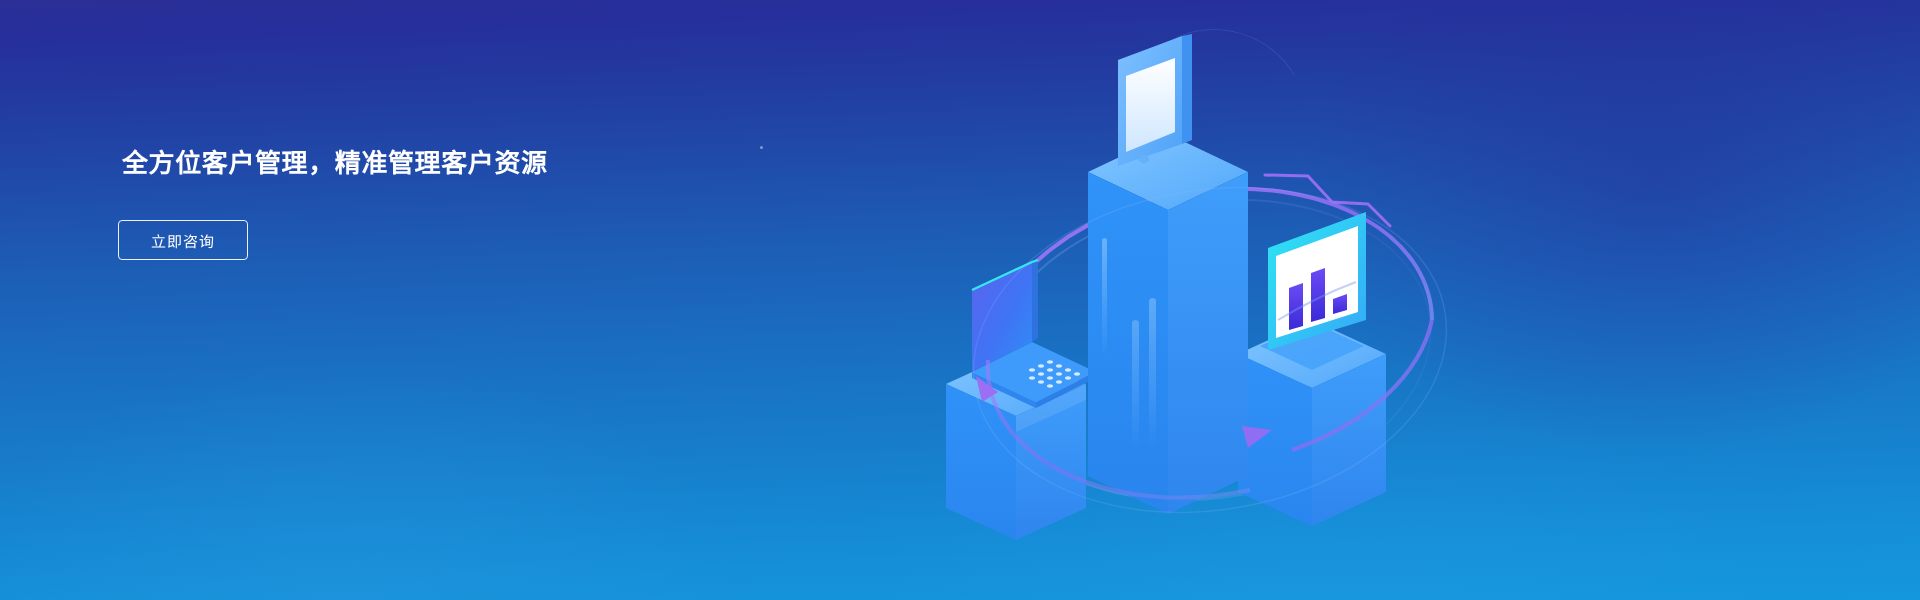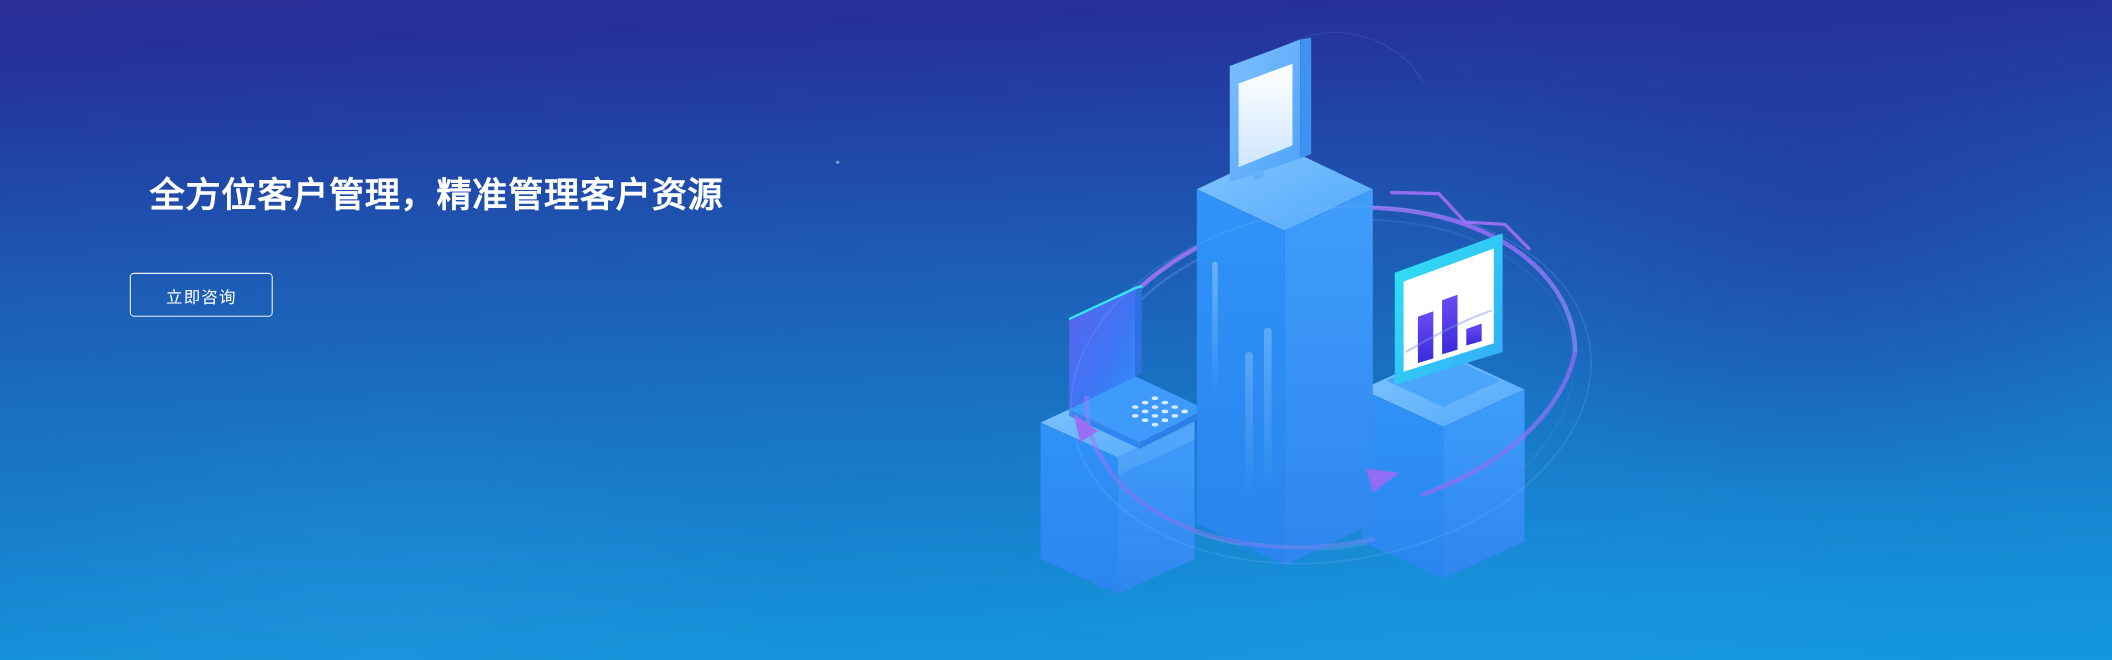--- a/index.html
+++ b/index.html
@@ -72,22 +72,22 @@
   }
 
   
   .content {
     position: absolute;
     left: 118px;
     top: 138px;
     width: 620px;
   }
   .headline {
-    margin: 18px;
-    font-size: 32px;
+    margin: 4px;
+    font-size: 26px;
     line-height: 42px;
     font-weight: 700;
     color: #ffffff;
     letter-spacing: 0.6px;
     white-space: nowrap;
   }
   .subtitle {
     margin: 18px 0 0 0;
     font-size: 15px;
     line-height: 25px;

